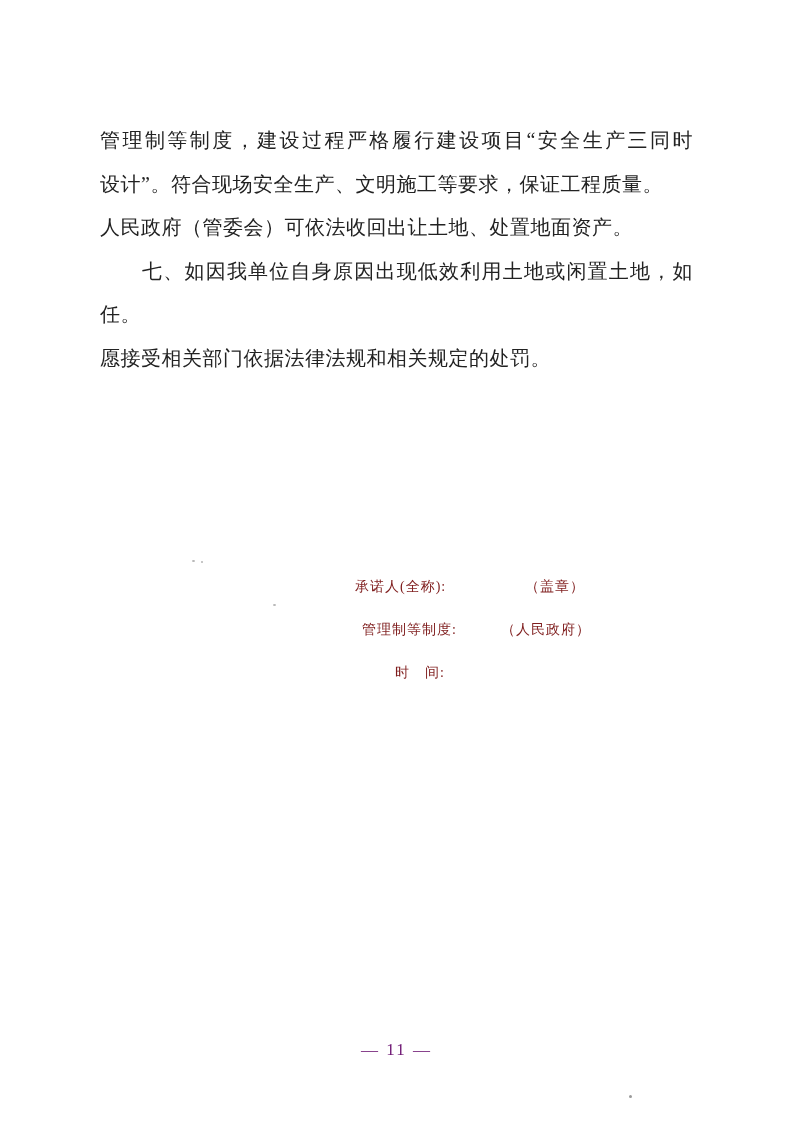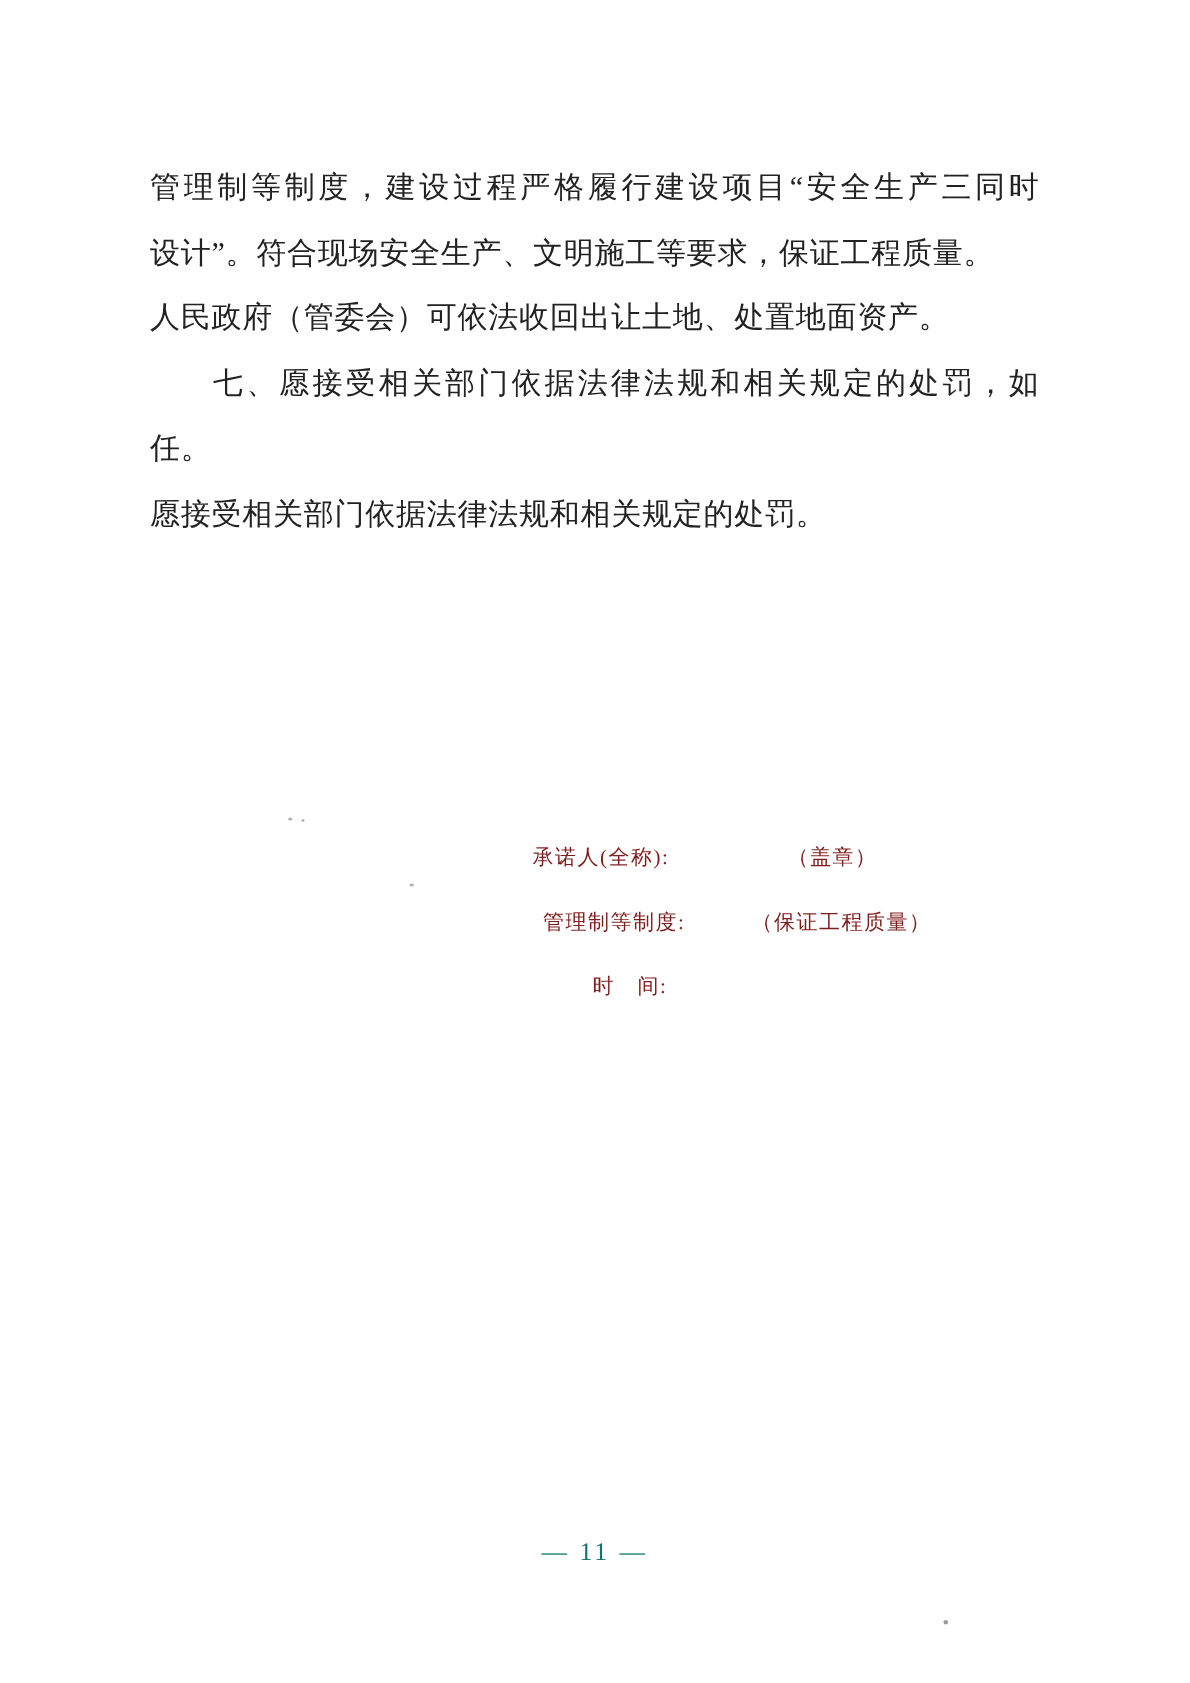--- a/index.html
+++ b/index.html
@@ -4,21 +4,21 @@
 <style>
   html, body { margin: 0; padding: 0; }
   body {
     width: 793px; height: 1122px;
     background: #ffffff;
     position: relative;
     font-family: "Liberation Serif", "DejaVu Serif", serif;
     color: #222222;
     overflow: hidden;
   }
-  .page { position: absolute; left: 0; top: 0; width: 793px; height: 952px; background: #ffffff; border-radius: 22px; }
+  .page { position: absolute; left: 0; top: 15px; width: 793px; height: 952px; background: #ffffff; border-radius: 22px; }
 
   .body-text { position: absolute; left: 100px; top: 104px; width: 593px; }
   .line {
     font-size: 20px;
     line-height: 43.5px;
     letter-spacing: 0.5px;
     white-space: nowrap;
     height: 43.5px;
   }
   .line.stretch {
@@ -34,47 +34,47 @@
   .sig-promiser-note    { left: 525px; top: 563px; }
   .sig-rep-label        { left: 362px; top: 606px; }
   .sig-rep-note         { left: 501px; top: 606px; }
   .sig-date-label       { left: 395px; top: 649px; font-family: Liberation Serif, serif; }
 
   .footer {
     position: absolute; left: 0; top: 1025px; width: 793px;
     text-align: center;
     font-size: 17px;
     letter-spacing: 2px;
-    color: #0f766e;
+    color: #701a75;
   }
 
   .speck { position: absolute; border-radius: 50%; background: #b5b5b5; }
   .speck-1 { left: 192px; top: 545px; width: 3px; height: 2px; }
   .speck-2 { left: 201px; top: 546px; width: 2px; height: 2px; }
   .speck-3 { left: 273px; top: 589px; width: 3px; height: 2px; }
   .speck-4 { left: 629px; top: 1080px; width: 3px; height: 3px; background: #9a9a9a; }
 </style>
 </head>
 <body>
 
 <div class="page">
 
   <div class="body-text">
     <div class="line stretch">管理制等制度，建设过程严格履行建设项目“安全生产三同时</div>
     <div class="line">设计”。符合现场安全生产、文明施工等要求，保证工程质量。</div>
     <div class="line">人民政府（管委会）可依法收回出让土地、处置地面资产。</div>
-    <div class="line stretch indent">七、愿接受相关部门依据法律法规和相关规定的处罚，如</div>
+    <div class="line stretch indent">七、如因我单位自身原因出现低效利用土地或闲置土地，如</div>
     <div class="line">任。</div>
     <div class="line">愿接受相关部门依据法律法规和相关规定的处罚。</div>
   </div>
 
   <div class="sig sig-promiser-label">承诺人(全称):</div>
   <div class="sig sig-promiser-note">（盖章）</div>
   <div class="sig sig-rep-label">管理制等制度:</div>
-  <div class="sig sig-rep-note">（保证工程质量）</div>
+  <div class="sig sig-rep-note">（人民政府）</div>
   <div class="sig sig-date-label">时　间:</div>
 
   <div class="footer">— 11 —</div>
 
   <div class="speck speck-1"></div>
   <div class="speck speck-2"></div>
   <div class="speck speck-3"></div>
   <div class="speck speck-4"></div>
 
 </div>

